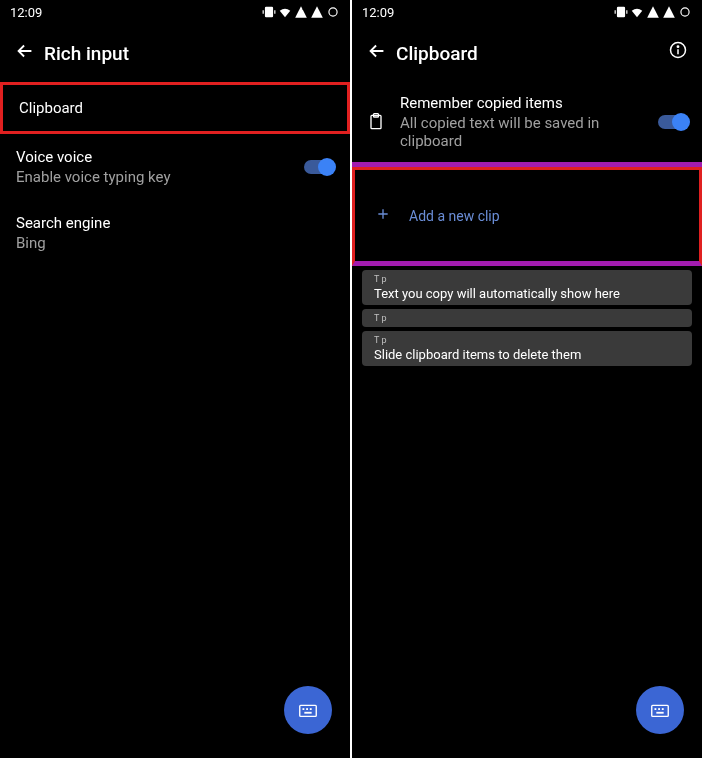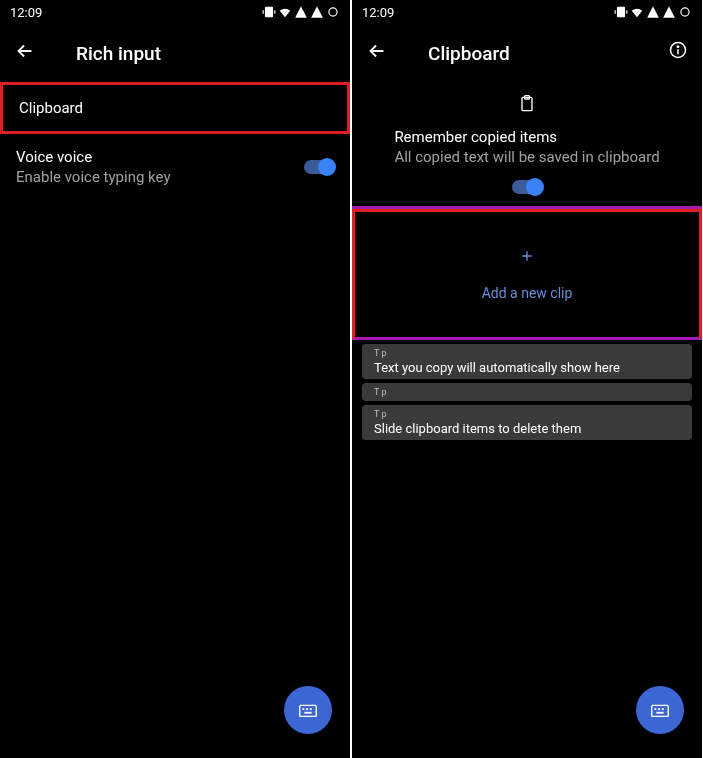--- a/index.html
+++ b/index.html
@@ -26,21 +26,21 @@
     padding: 2px 10px;
     font-size: 13px;
     height: 24px;
   }
   .status-icons { display: flex; align-items: center; gap: 2px; }
   .status-icons svg { display: block; }
   .header {
     display: flex;
     align-items: center;
     padding: 16px 14px;
-    gap: 40px;
+    gap: 8px;
     position: relative;
   }
   .header-title { font-size: 19px; font-weight: 500; }
   .info-btn { position: absolute; right: 14px; top: 16px; }
   .list { display: flex; flex-direction: column; }
   .item {
     padding: 14px 16px;
     display: flex;
     align-items: center;
     justify-content: space-between;
@@ -59,21 +59,21 @@
   .toggle::after {
     content: ""; position: absolute;
     width: 18px; height: 18px; border-radius: 50%;
     background: #3b82f6; right: -2px; top: -2px;
   }
   .row-with-icon {
     display: flex; align-items: center; gap: 14px;
     padding: 12px 14px;
   }
   .row-with-icon .item-text { flex: 1; }
-  .divider { border-bottom: 3px solid #a21caf; flex-direction: column; }
+  .divider { border-bottom: 5px solid #a21caf; }
   .addnew {
     display: flex; align-items: center; gap: 18px;
     padding: 36px 20px;
     color: #6a8dd6;
     font-size: 14px;
   }
   .tip {
     background: #3a3a3a;
     margin: 4px 10px;
     border-radius: 4px;
@@ -130,20 +130,26 @@
         <span class="item-title">Clipboard</span>
       </div>
     </div>
     <div class="item">
       <div class="item-text">
         <span class="item-title">Voice voice</span>
         <span class="item-sub">Enable voice typing key</span>
       </div>
       <div class="toggle"></div>
     </div>
+    <div class="item">
+      <div class="item-text">
+        <span class="item-title">Search engine</span>
+        <span class="item-sub">Bing</span>
+      </div>
+    </div>
   </div>
   <div class="fab">
     <svg width="22" height="22" viewBox="0 0 24 24" fill="#fff">
         <rect x="3" y="7" width="18" height="12" rx="1" fill="none" stroke="#fff" stroke-width="1.5"></rect>
         <rect x="6" y="10" width="2" height="2"></rect>
         <rect x="10" y="10" width="2" height="2"></rect>
         <rect x="14" y="10" width="2" height="2"></rect>
         <rect x="8" y="14" width="8" height="2"></rect>
       </svg>
   </div>

